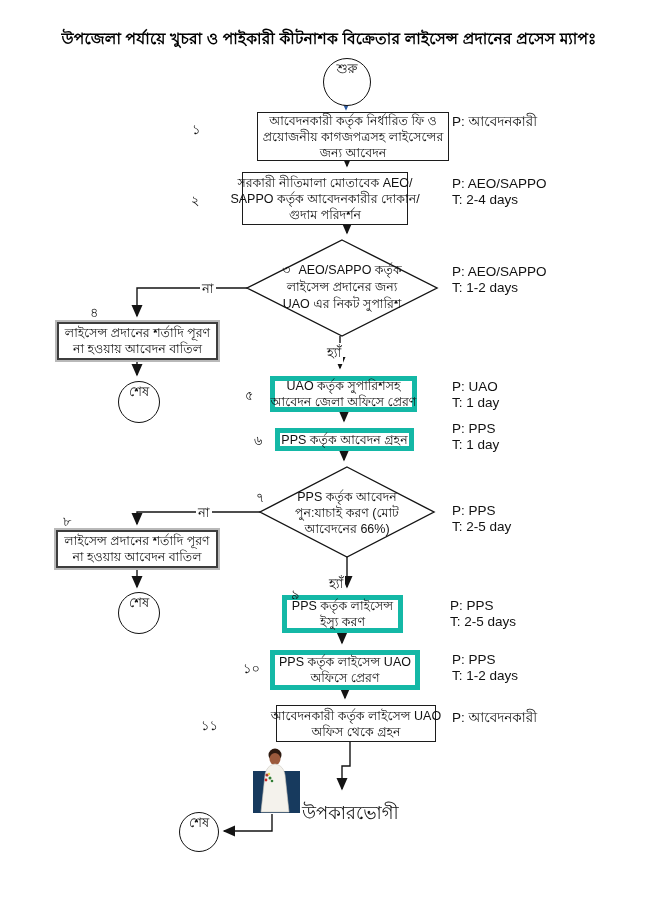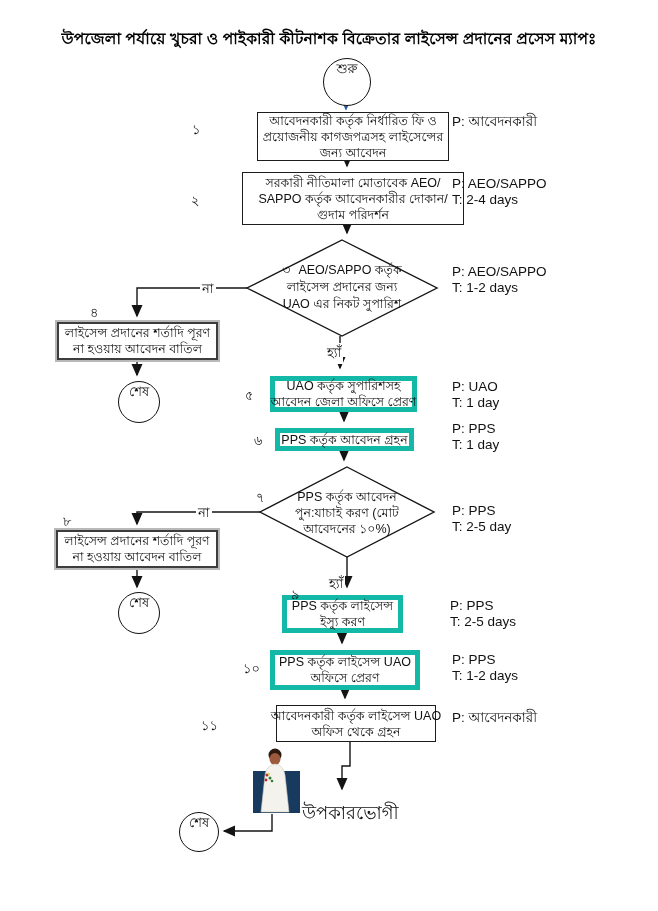--- a/index.html
+++ b/index.html
@@ -91,21 +91,21 @@
   <div class="box b-thin" style="left:257px;top:112px;width:192px;height:49px">
     <span>আবেদনকারী কর্তৃক নির্ধারিত ফি ও</span>
     <span>প্রয়োজনীয় কাগজপত্রসহ লাইসেন্সের</span>
     <span>জন্য আবেদন</span>
   </div>
   <div class="annot" style="left:452px;top:114px">
     <span>P: আবেদনকারী</span>
   </div>
 
   <span class="num" style="left:191px;top:191px">২</span>
-  <div class="box b-thin" style="left:242px;top:172px;width:222px;height:53px">
+  <div class="box b-thin" style="left:242px;top:172px;width:166px;height:53px">
     <span>সরকারী নীতিমালা মোতাবেক AEO/</span>
     <span>SAPPO কর্তৃক আবেদনকারীর দোকান/</span>
     <span>গুদাম পরিদর্শন</span>
   </div>
   <div class="annot" style="left:452px;top:176px">
     <span>P: AEO/SAPPO</span>
     <span>T: 2-4 days</span>
   </div>
 
   <div class="dtext" style="left:250px;top:262px;width:184px;line-height:17px">
@@ -144,21 +144,21 @@
   </div>
   <div class="annot" style="left:452px;top:421px">
     <span>P: PPS</span>
     <span>T:  1 day</span>
   </div>
 
   <span class="num" style="left:256px;top:488px">৭</span>
   <div class="dtext" style="left:262px;top:489px;width:170px;line-height:16px">
     <div class="dline">PPS কর্তৃক আবেদন</div>
     <div class="dline">পুন:যাচাই করণ (মোট</div>
-    <div class="dline">আবেদনের ১০%)</div>
+    <div class="dline">আবেদনের 66%)</div>
   </div>
   <div class="annot" style="left:452px;top:503px">
     <span>P: PPS</span>
     <span>T:  2-5 day</span>
   </div>
   <span class="branch" style="left:196px;top:503px">না</span>
   <span class="branch" style="left:327px;top:574px">হ্যাঁ</span>
 
   <span class="num" style="left:63px;top:512px">৮</span>
   <div class="box b-halo" style="left:56px;top:530px;width:162px;height:38px">

